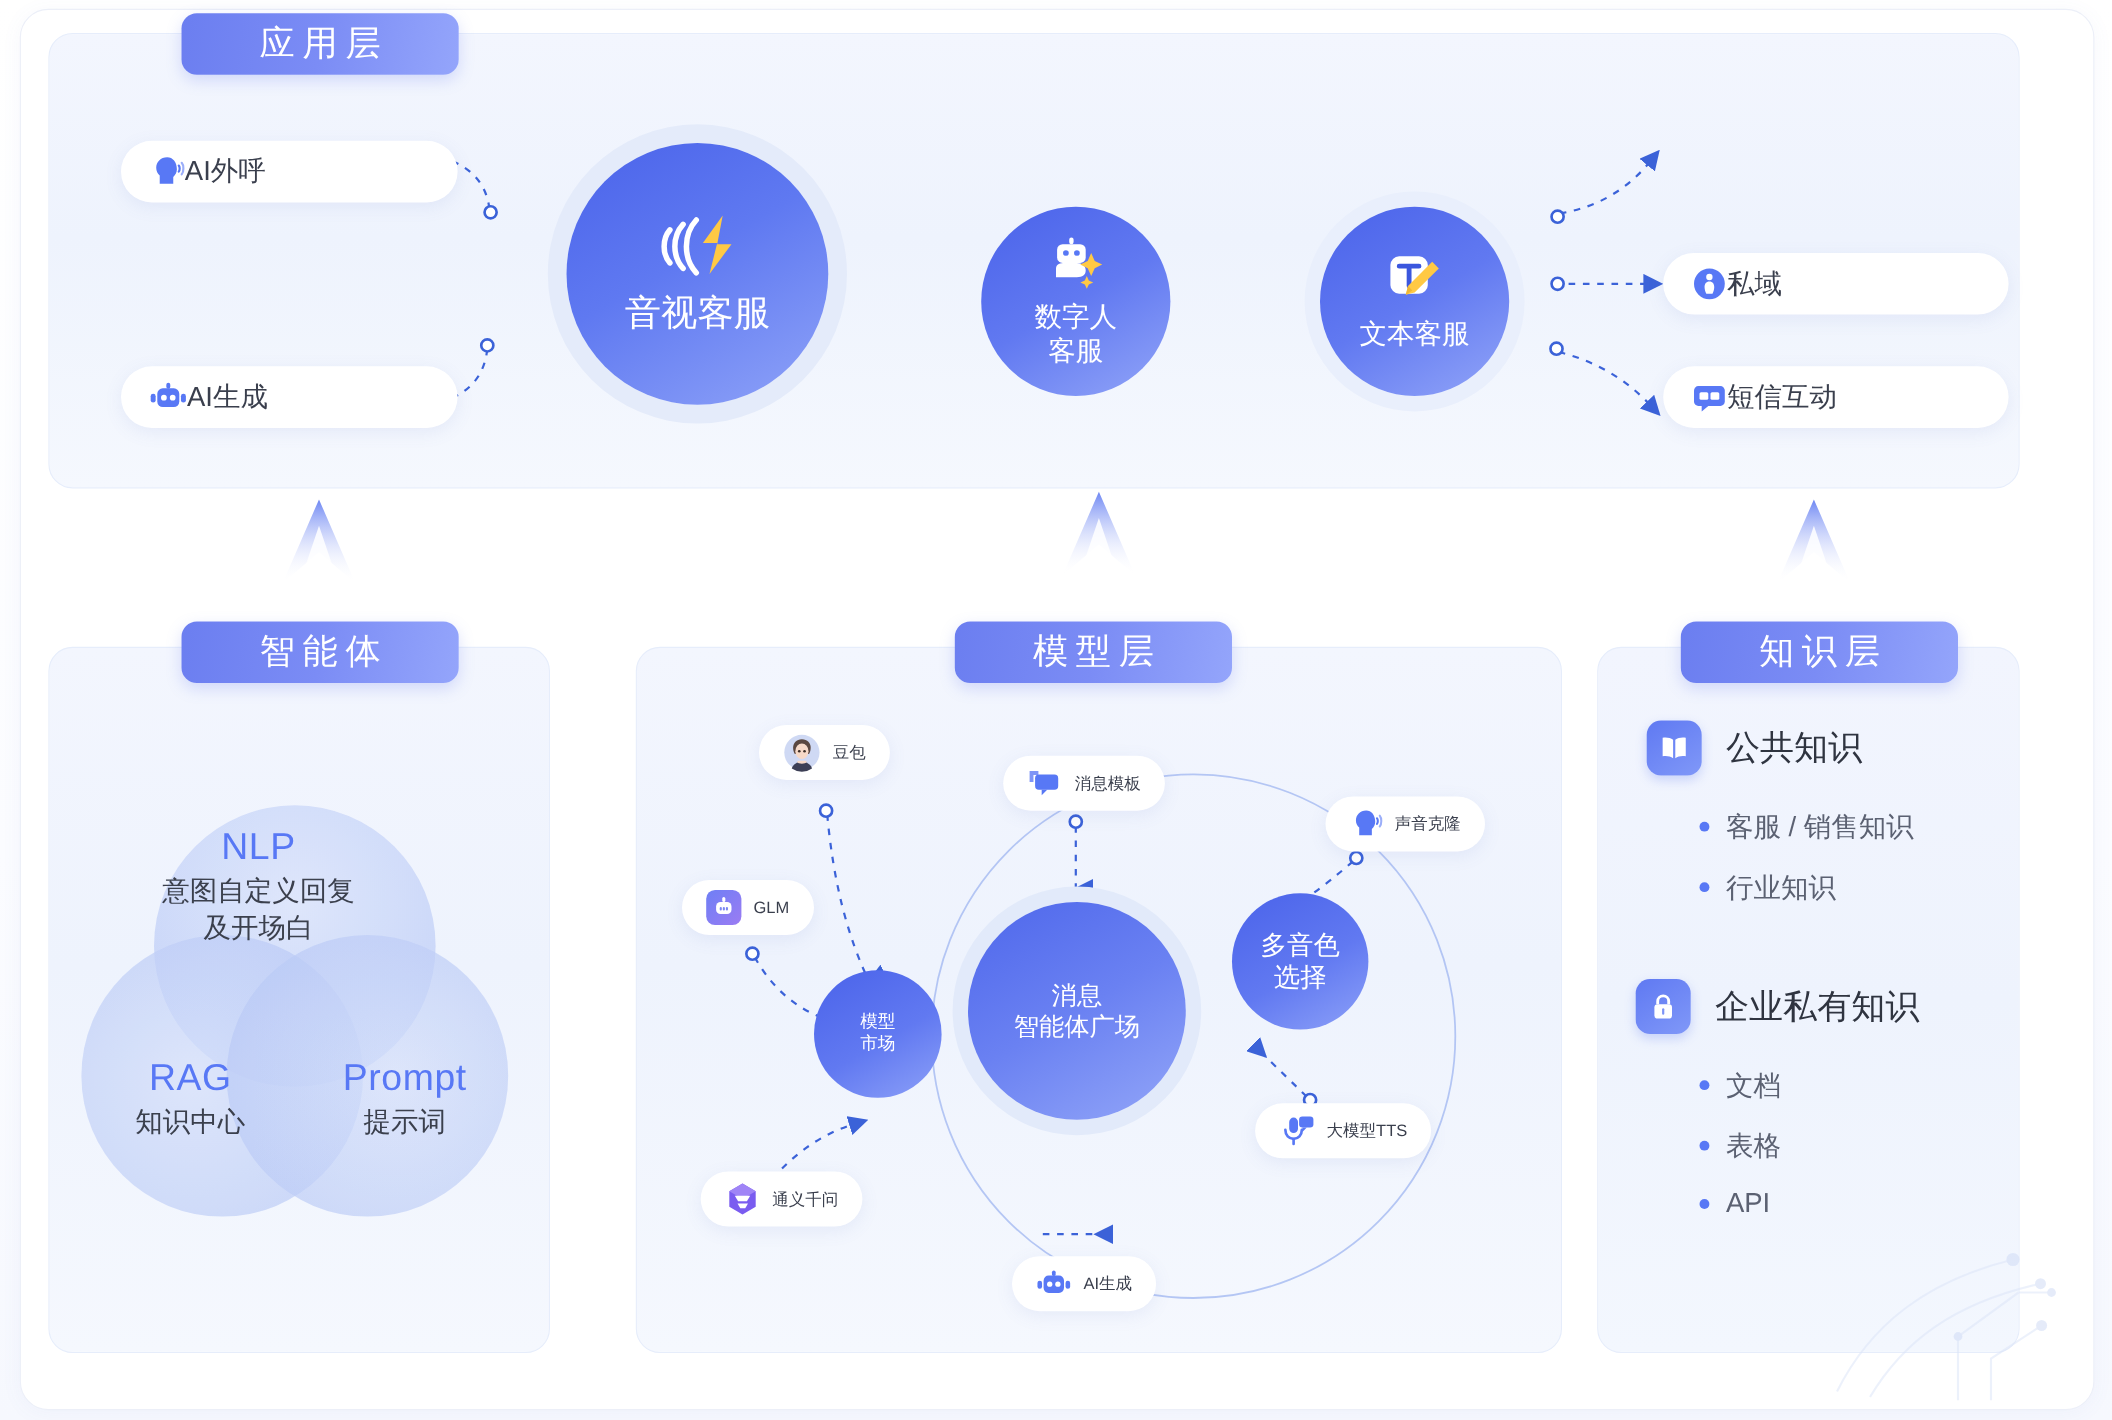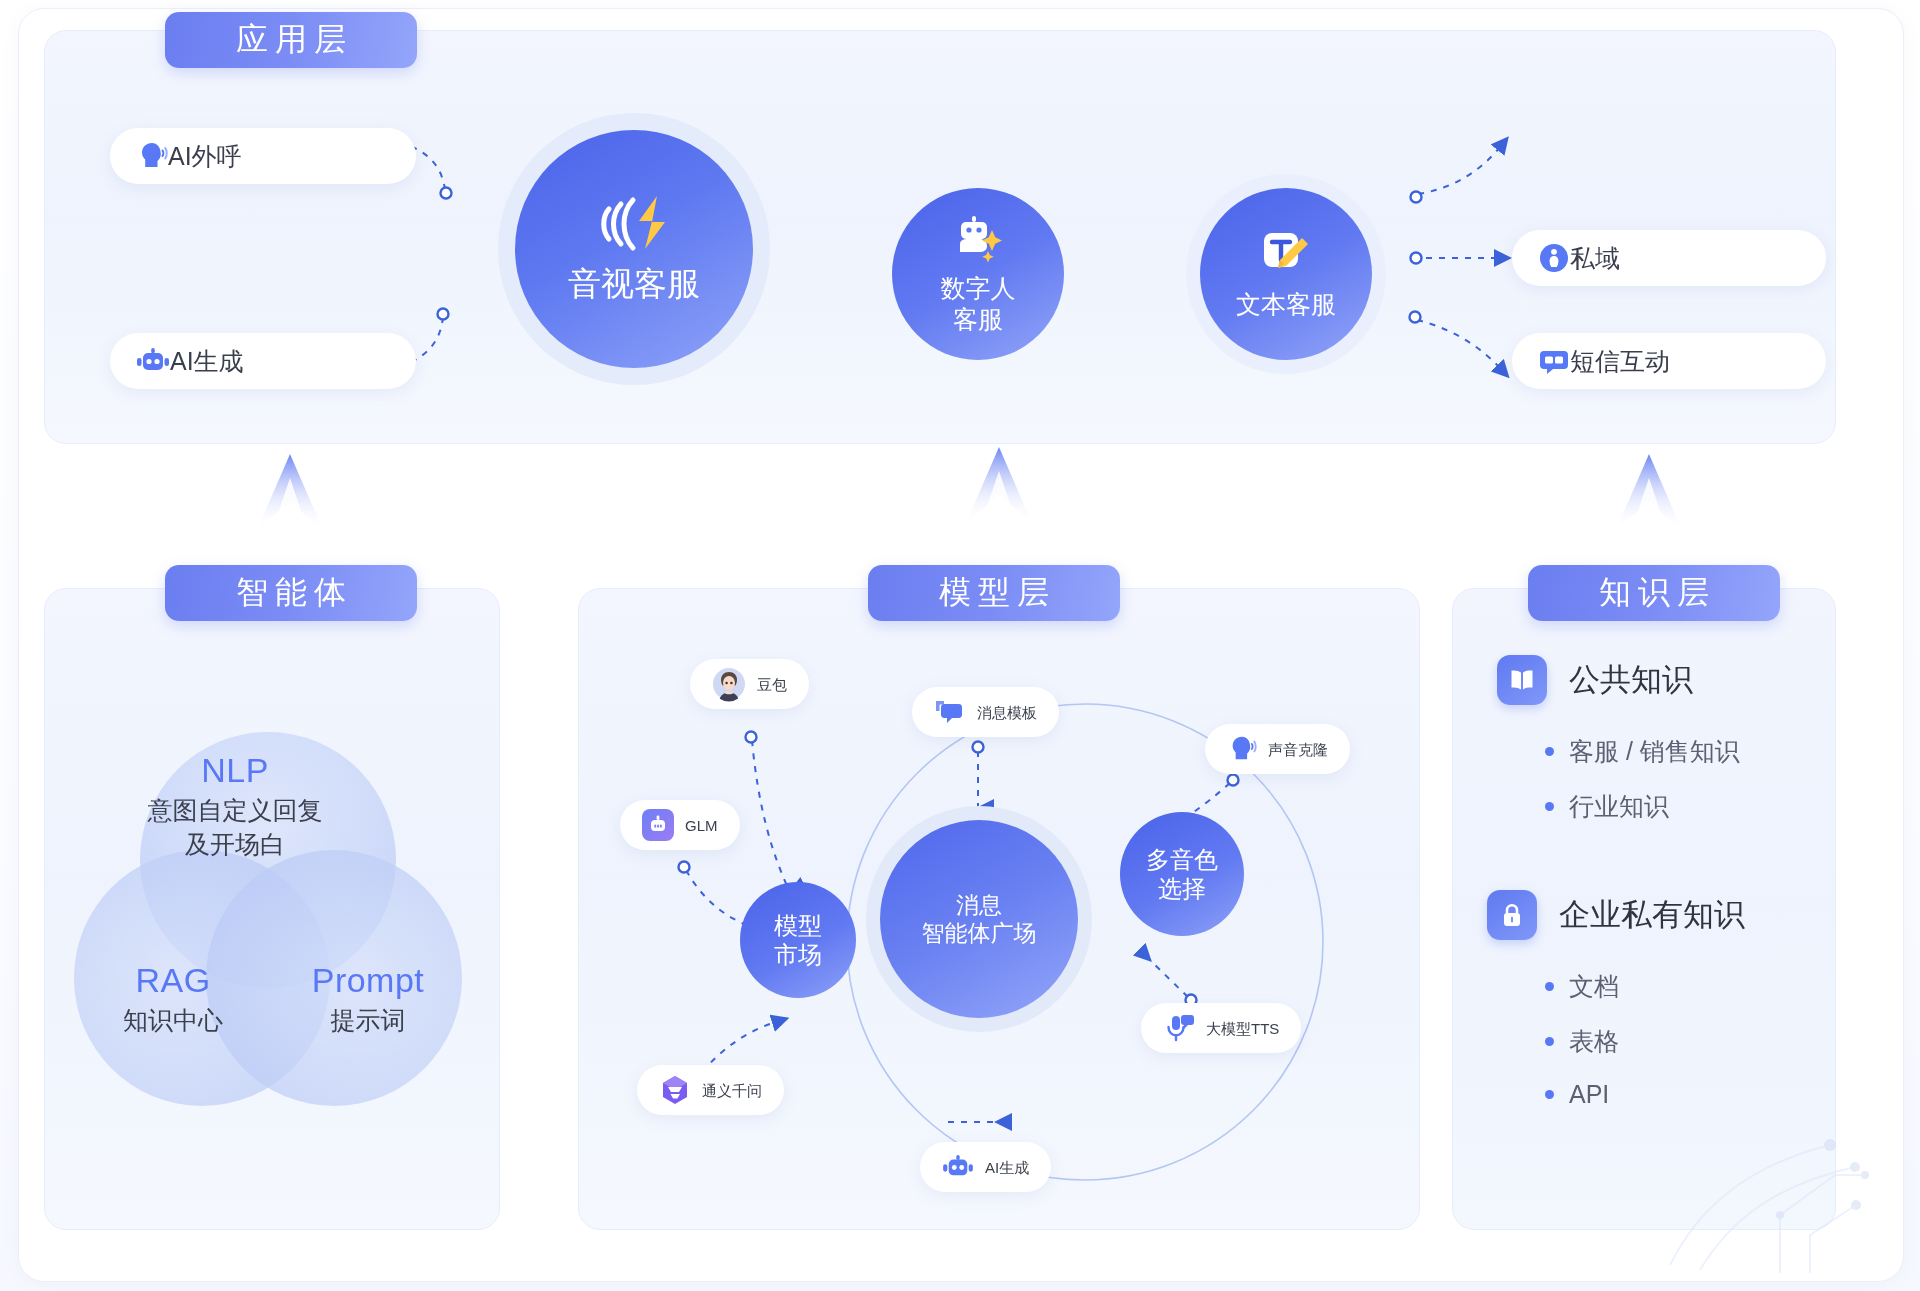--- a/index.html
+++ b/index.html
@@ -79,21 +79,21 @@
     box-shadow:0 0 0 14px #e9effc;}
   .circ .ic-wrap{margin-bottom:9px;display:flex;align-items:center;justify-content:center;}
 
   
   .uparrow{position:absolute;width:74px;height:92px;}
   .vtxt{position:absolute;text-align:center;line-height:1.35;}
   .vtxt .t{font-size:34px;color:#5878f5;letter-spacing:.5px;}
   .vtxt .s{font-size:25px;color:#3b404d;}
 
   
-  #c-market{left:740px;top:882px;width:116px;height:116px;font-size:24px;
+  #c-market{left:740px;top:882px;width:116px;height:116px;font-size:16px;
     background:linear-gradient(150deg,#4a63ea 0%,#6179f1 55%,#8da1f8 100%);}
   #c-plaza{left:880px;top:820px;width:198px;height:198px;font-size:23px;
     background:linear-gradient(150deg,#4e67eb 0%,#6a81f2 50%,#93a6f8 100%);
     box-shadow:0 0 0 14px #e2eafa;}
   #c-voicesel{left:1120px;top:812px;width:124px;height:124px;font-size:24px;
     background:linear-gradient(150deg,#4a63ea 0%,#6179f1 55%,#8da1f8 100%);}
 
   #p-doubao{left:690px;top:659px;}
   #p-glm{left:620px;top:800px;}
   #p-tongyi{left:637px;top:1065px;}

